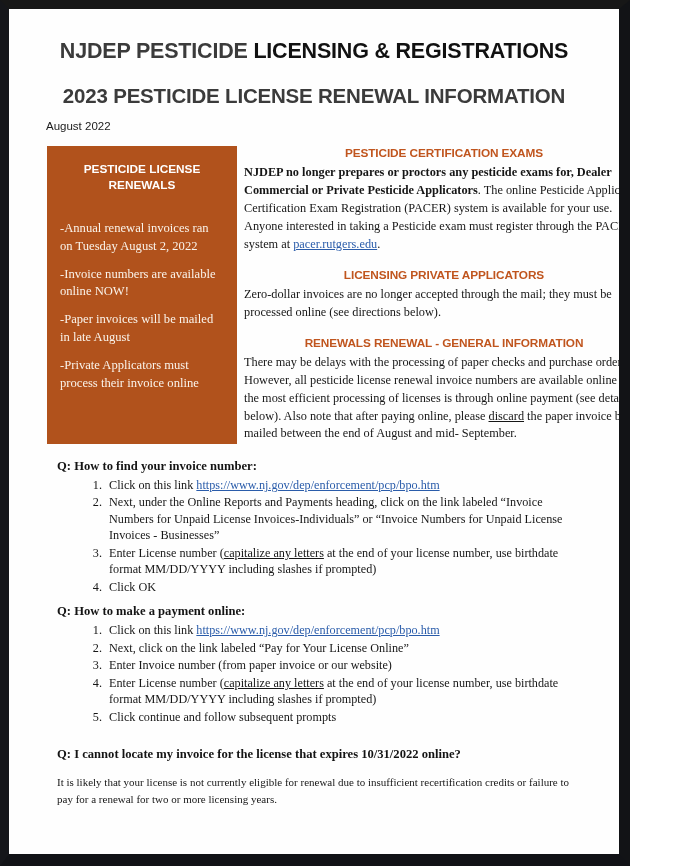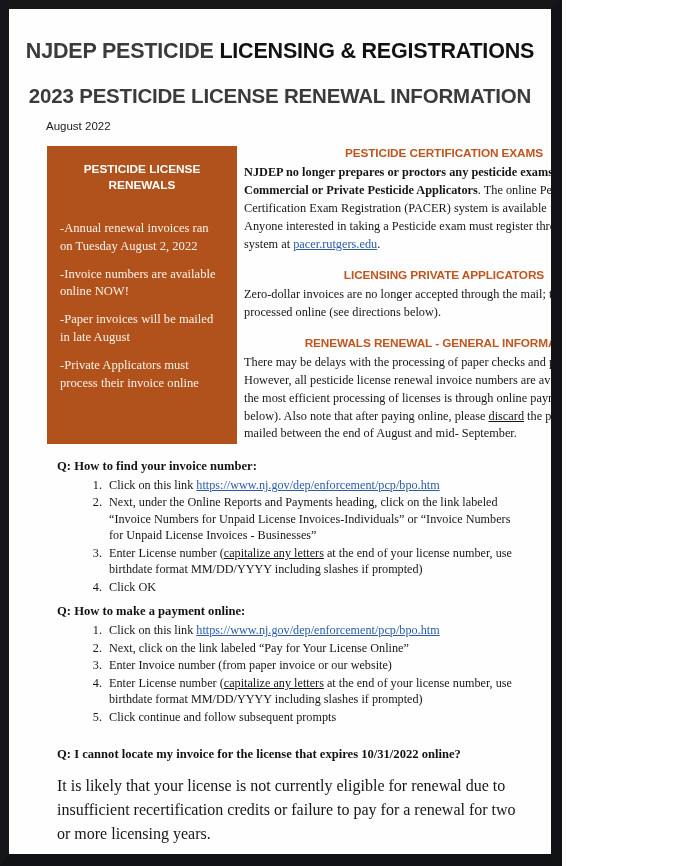--- a/index.html
+++ b/index.html
@@ -10,21 +10,21 @@
   body {
     width: 674px;
     height: 866px;
     overflow: hidden;
     font-family: "Liberation Serif", serif;
   }
 
   .page-frame {
     position: absolute;
     left: 0; top: 0;
-    width: 562px;
+    width: 630px;
     height: 866px;
     box-sizing: border-box;
     border-top: 9px solid #171717;
     border-left: 9px solid #15161a;
     border-right: 11px solid #121316;
     border-bottom: 12px solid #111216;
     background: #15803d;
   }
 
   .page-inner {
@@ -156,21 +156,21 @@
   ol.steps li {
     margin-bottom: 1px;
     padding-left: 4px;
   }
 
   .final-q {
     margin-top: 22px;
   }
   .final-body {
     font-family: "Liberation Serif", serif;
-    font-size: 16px;
+    font-size: 11px;
     line-height: 1.5;
     color: #161616;
     margin-top: 12px;
   }
 </style>
 </head>
 <body>
 
 <div class="page-frame">
   <div class="page-inner">

